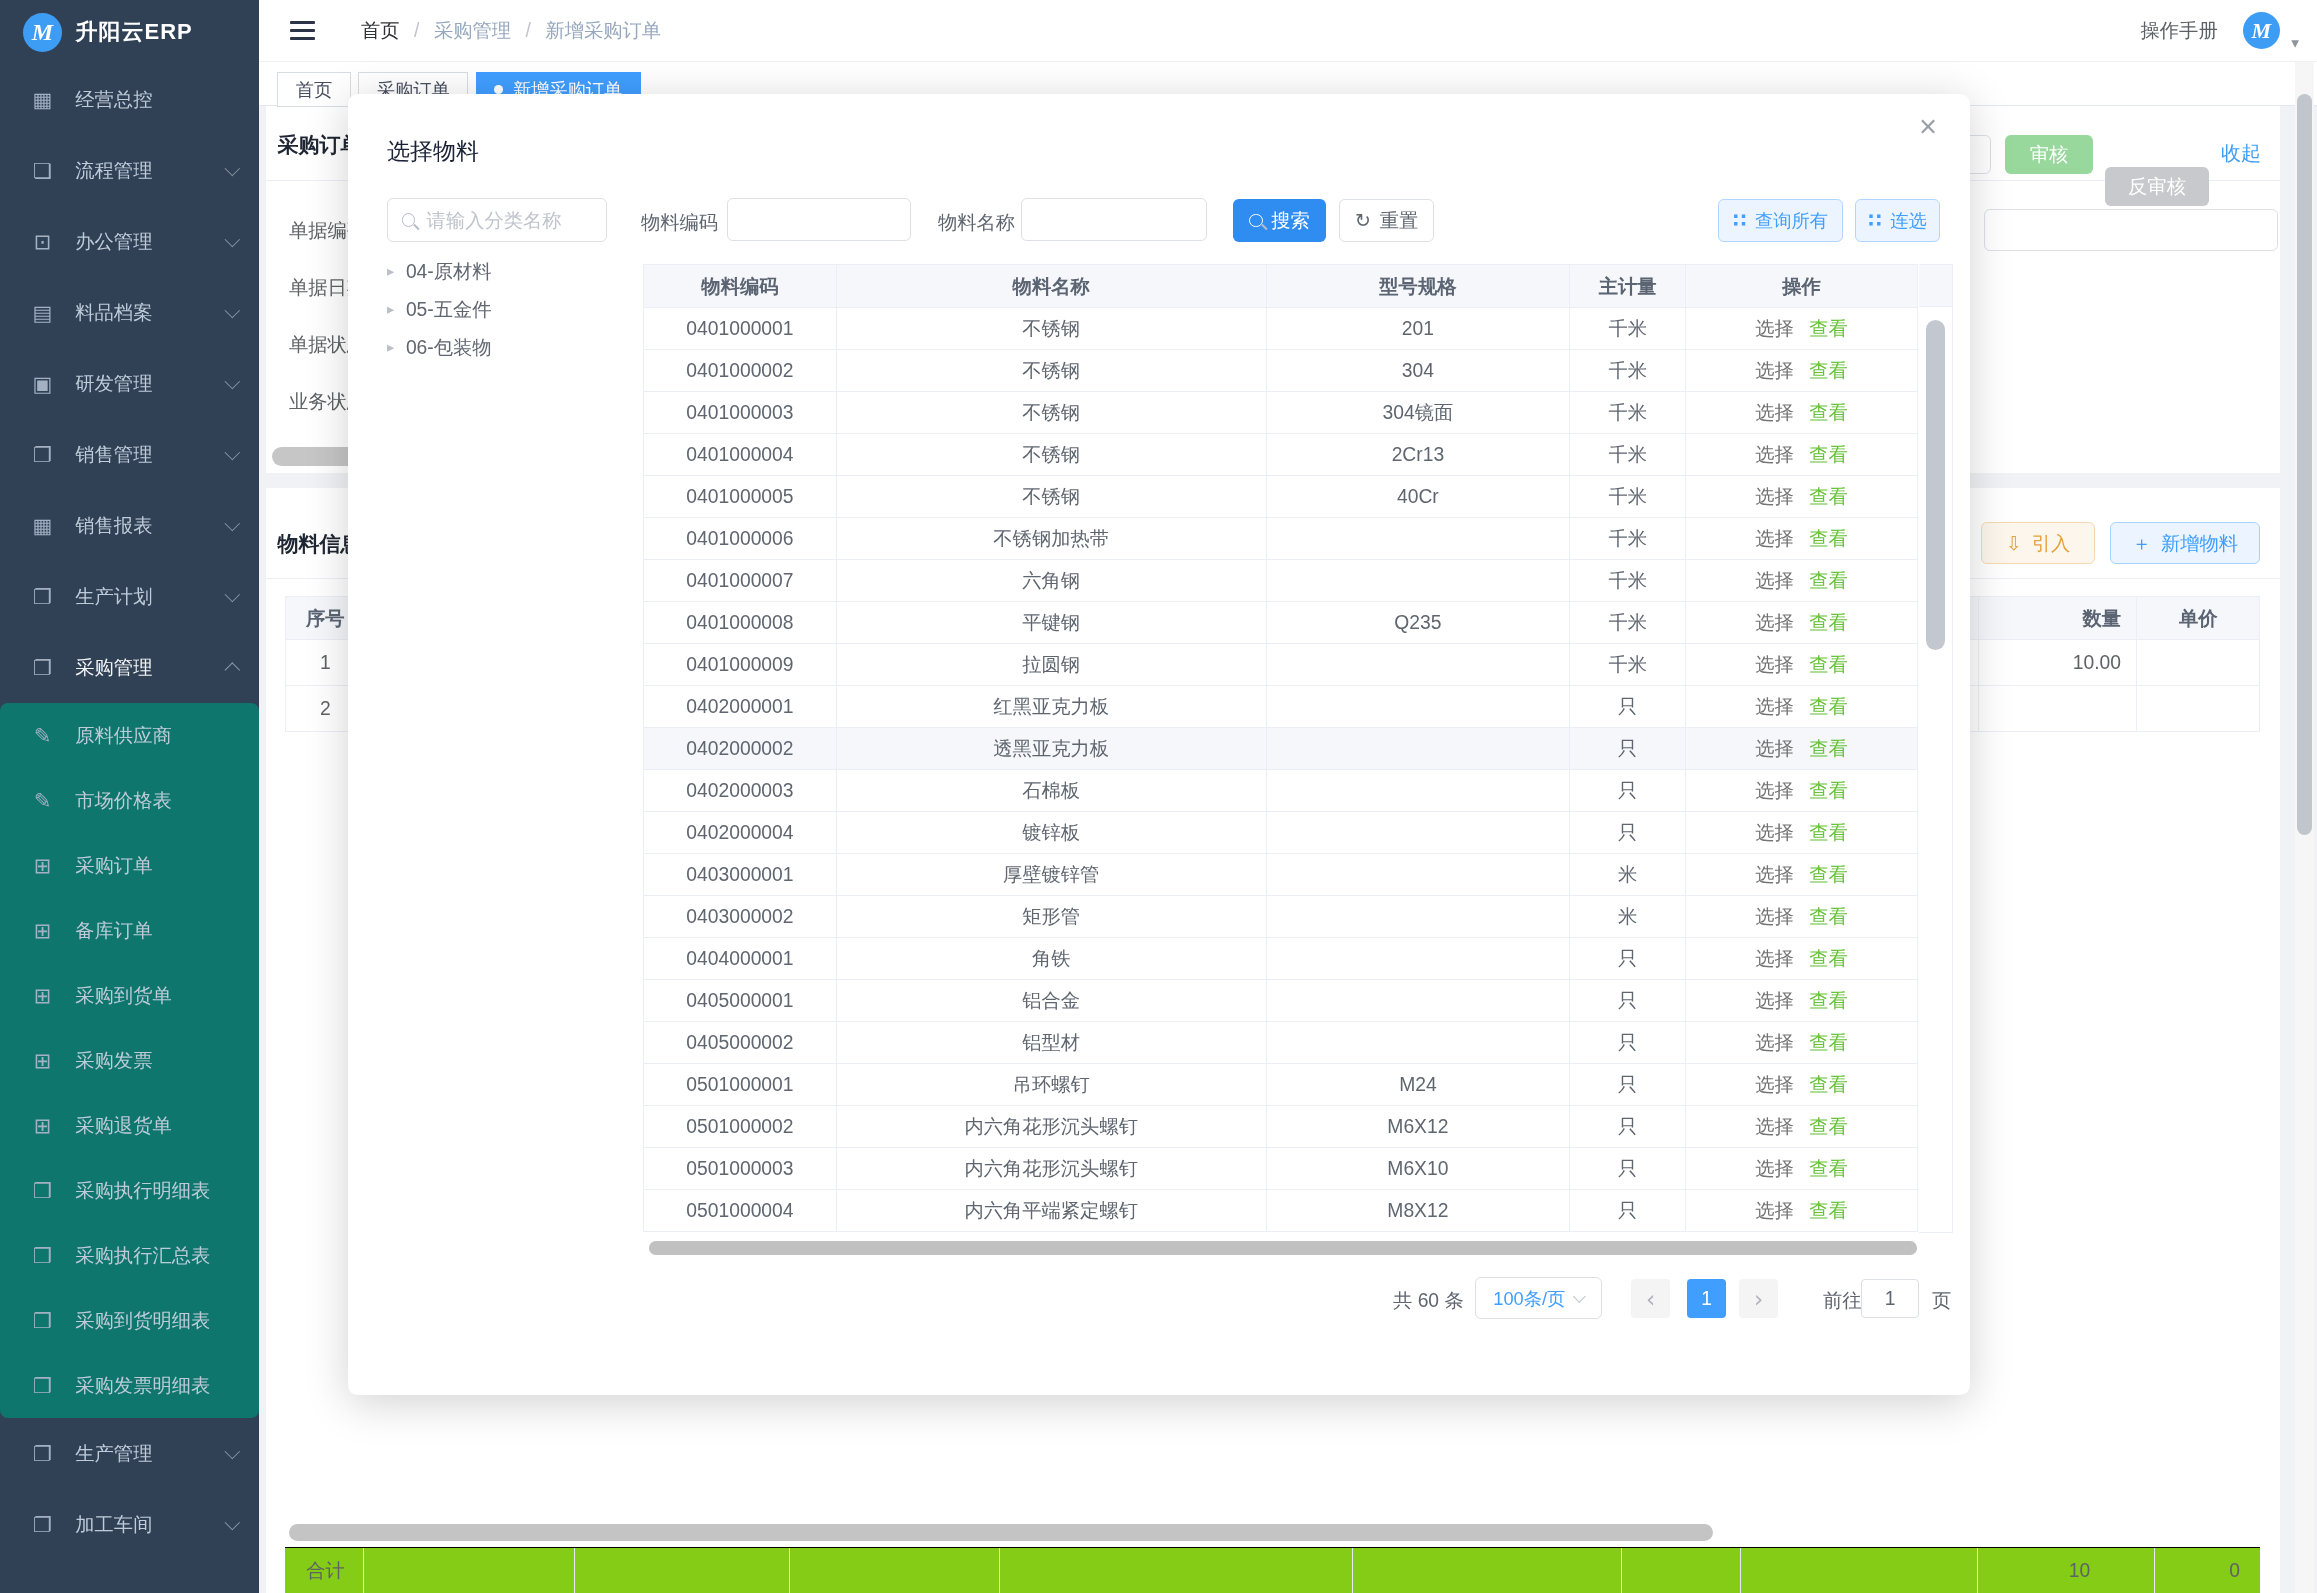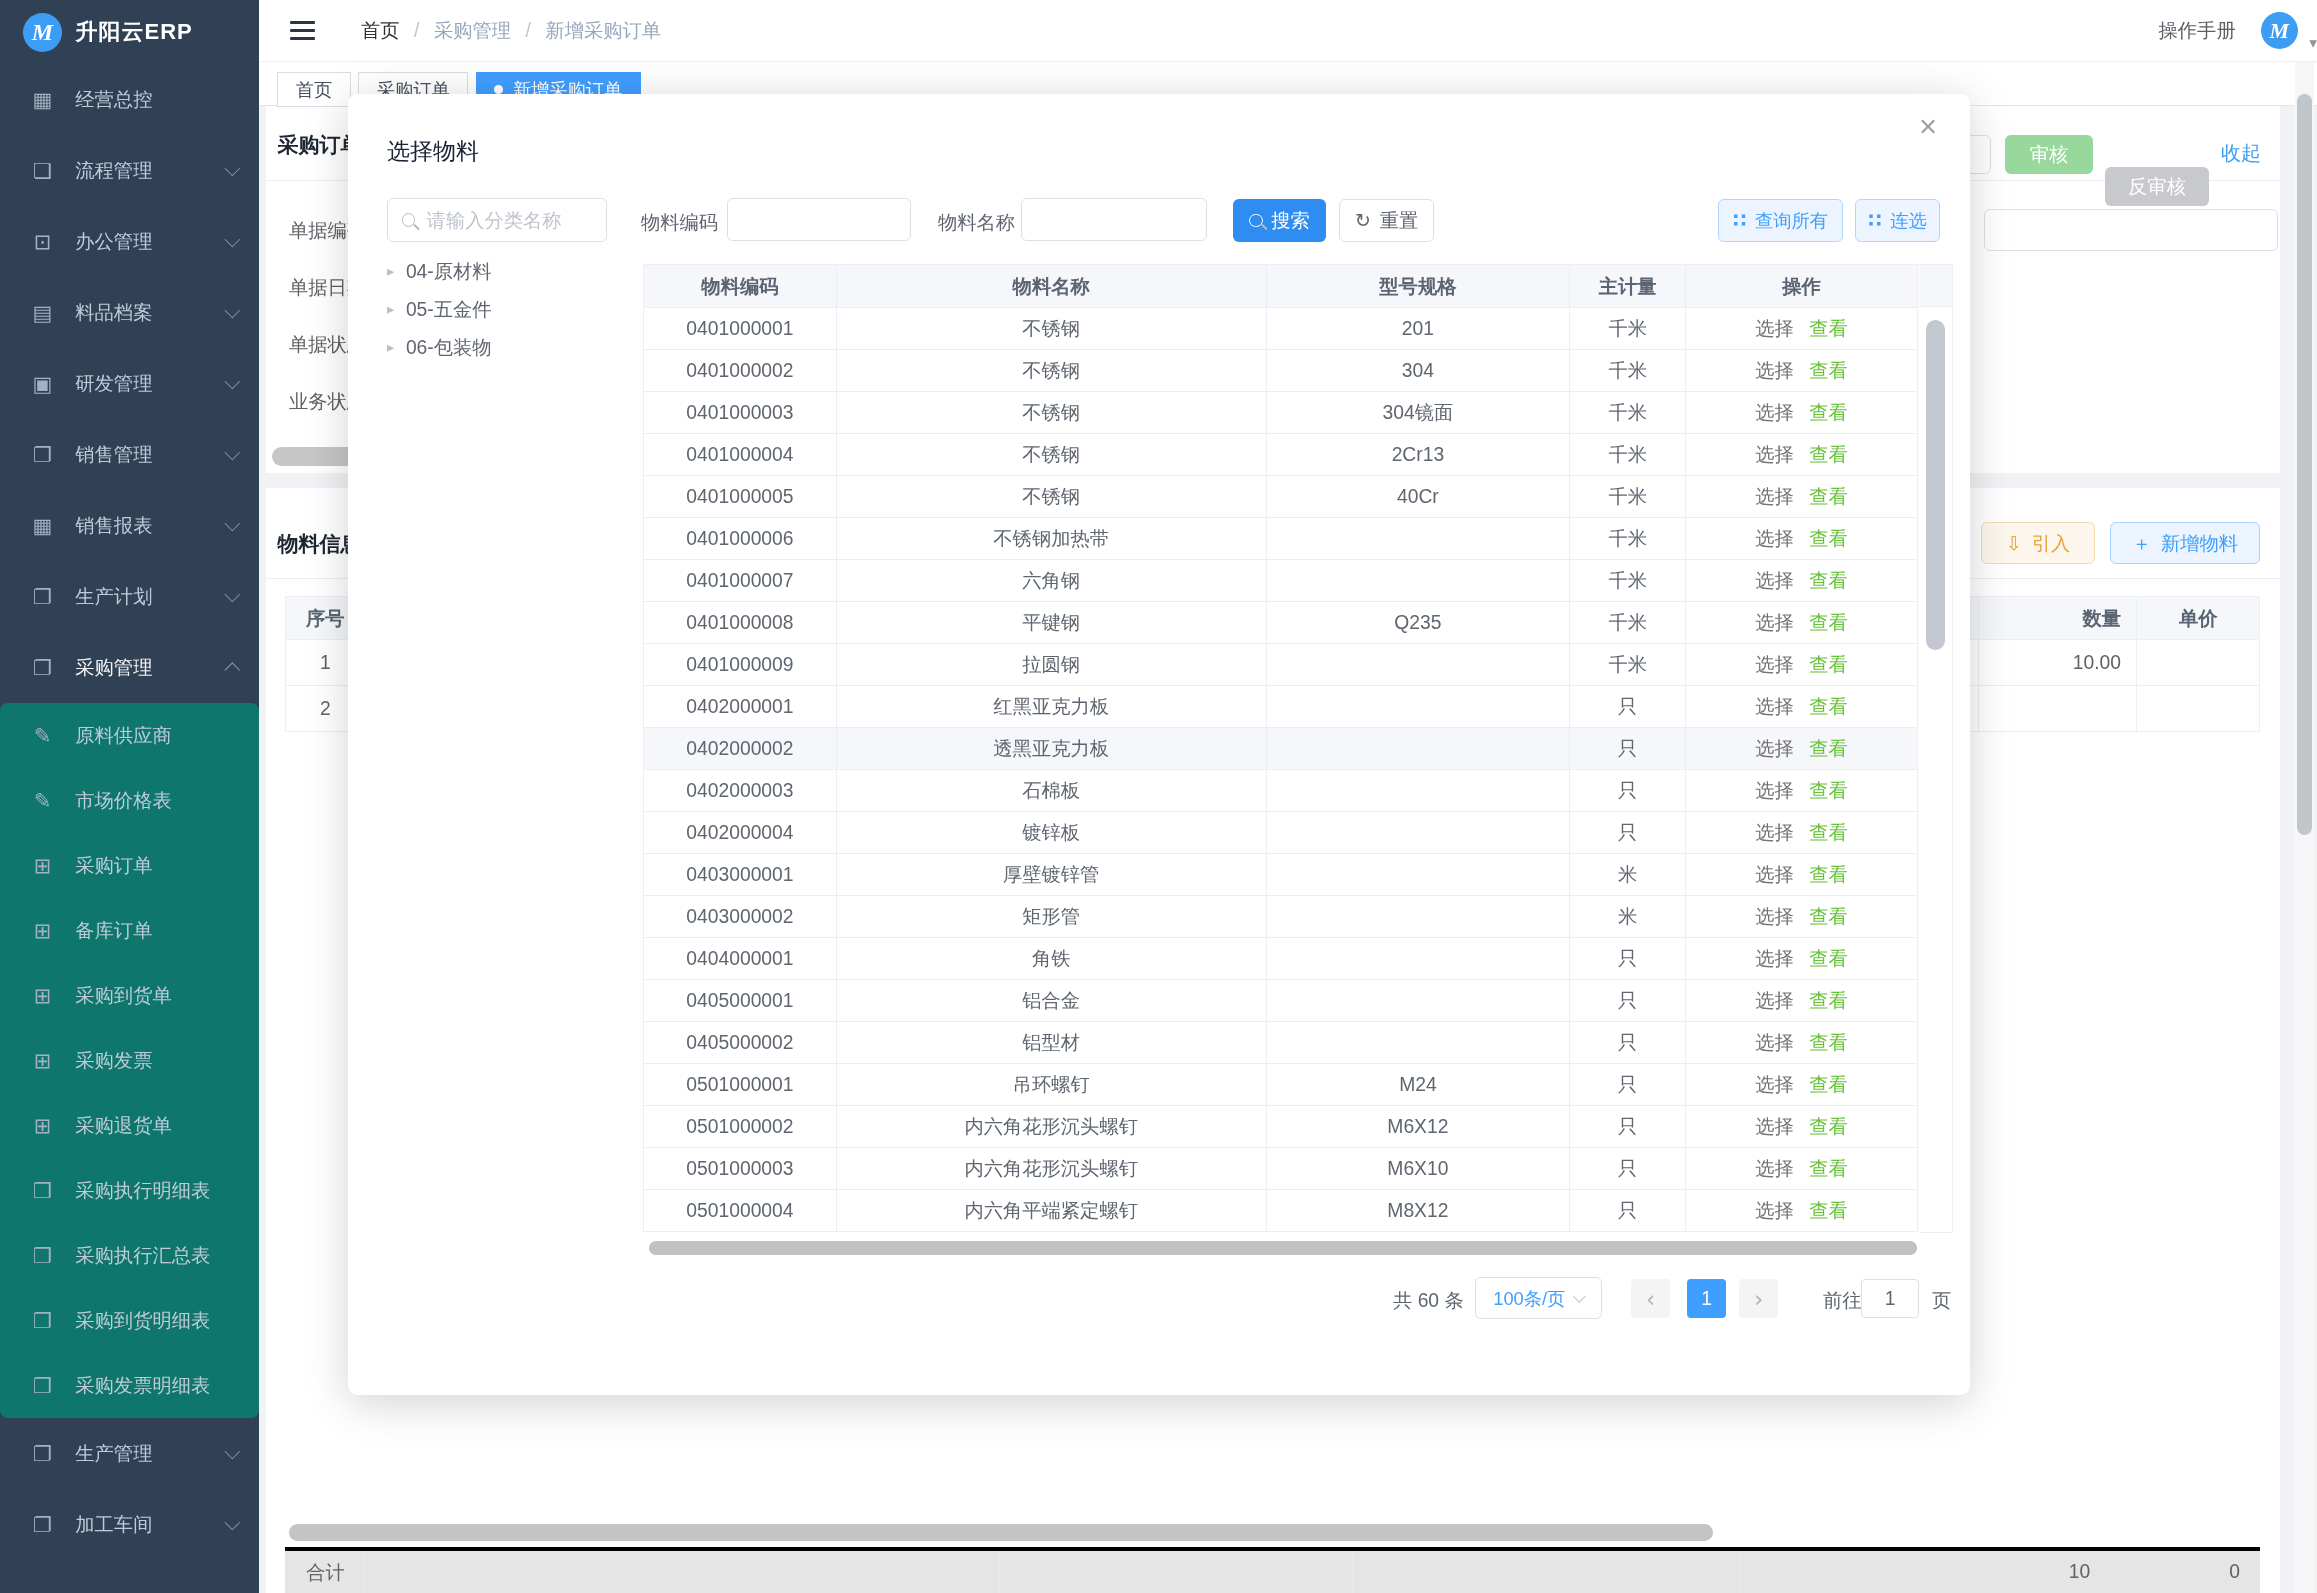--- a/index.html
+++ b/index.html
@@ -30,21 +30,21 @@
   .ic-editdoc::before{content:"✎";} .ic-table::before{content:"⊞";} .ic-book::before{content:"❒";}
   .ic-gear::before{content:"⚙";}
   
   .topbar { position:absolute; left:259px; top:0; width:2058px; height:62px; background:#fff; border-bottom:1px solid #eef0f4; display:flex; align-items:center; z-index:2; }
   .hamburger { margin-left:31px; width:25px; flex:none; cursor:pointer; }
   .hamburger i { display:block; height:2.9px; background:#2b3546; margin:4.8px 0; border-radius:1px; }
   .breadcrumb { display:flex; align-items:center; margin-left:46px; }
   .bc-home { color:#303133; }
   .bc-sep { color:#c0c4cc; margin:0 14.5px; }
   .bc-link { color:#97a8be; }
-  .tb-right { margin-left:auto; display:flex; align-items:center; padding-right:0; }
+  .tb-right { margin-left:auto; display:flex; align-items:center; padding-right:18px; }
   .manual { color:#5a6066; margin-right:25px; cursor:pointer; }
   .avatar { width:37px; height:37px; border-radius:50%; background:#3d9df5; color:#fff; display:flex; align-items:center; justify-content:center;
     font-style:italic; font-weight:bold; font-size:22px; font-family:"Liberation Serif","DejaVu Serif",serif; cursor:pointer; }
   .tb-caret { color:#8f949b; font-size:15.4px; margin-left:11.6px; margin-top:25px; cursor:pointer; }
   
   .tabbar { position:absolute; left:259px; top:62px; width:2058px; height:44px; background:#fff; border-bottom:1px solid #e2e6ee; display:flex; padding-left:18.3px; z-index:2; }
   .tab { height:35px; margin-top:9.7px; margin-right:7.7px; border:1px solid #d8dce5; background:#fff; color:#495060; font-size:18.3px;
     display:flex; align-items:center; padding:0 17.4px; cursor:pointer; white-space:nowrap; }
   .tab.active { background:#409EFF; border-color:#409EFF; color:#fff; gap:9.7px; }
   .tab.active::before { content:''; width:8.7px; height:8.7px; border-radius:50%; background:#fff; flex:none; }
@@ -66,21 +66,21 @@
   .section-border { position:absolute; left:0; right:0; top:90px; border-top:1px solid #ebeef5; }
   .btn-import { position:absolute; left:1715px; top:34px; width:114px; height:42px; background:#fdf6ec; border:1px solid #f5dab1; color:#e6a23c; gap:9.7px; }
   .btn-add { position:absolute; left:1844px; top:34px; width:150px; height:42px; background:#ecf5ff; border:1px solid #a6d2ff; color:#409EFF; gap:9.7px; }
   .bg-table { position:absolute; left:19.3px; top:108px; width:1975px; border:1px solid #ebeef5; border-bottom:none; }
   .bg-thead { display:flex; height:43px; background:#f5f7fa; border-bottom:1px solid #ebeef5; font-weight:bold; color:#5b6472; }
   .bg-row { display:flex; height:46px; border-bottom:1px solid #ebeef5; background:#fff; }
   .bg-cell { display:flex; align-items:center; justify-content:center; border-right:1px solid #ebeef5; height:100%; }
   .bg-cell:last-child { border-right:none; }
   .bgc-seq { width:79px; } .bgc-fill { width:1615px; } .bgc-qty { width:159px; justify-content:flex-end; padding-right:15.4px; } .bgc-price { width:122px; }
   .bg-hthumb { position:absolute; left:23px; top:1036px; width:1424px; height:17.4px; background:#c4c4c4; border-radius:8.7px; }
-  .totals-row { position:absolute; left:19.3px; top:1059px; width:1975px; height:46px; background:#e5e5e5; border-top:4px solid #000000; display:flex; }
+  .totals-row { position:absolute; left:19.3px; top:1059px; width:1975px; height:46px; background:#84cc16; border-top:1px solid #000000; display:flex; }
   .tot-cell { height:100%; border-right:1px solid #e4e9f2; display:flex; align-items:center; }
   .tot-cell:last-child { border-right:none; }
   .tot-cell:nth-child(1){width:79px; padding-left:21px;}
   .tot-cell:nth-child(2){width:211px;} .tot-cell:nth-child(3){width:215px;} .tot-cell:nth-child(4){width:210px;}
   .tot-cell:nth-child(5){width:353px;} .tot-cell:nth-child(6){width:269px;} .tot-cell:nth-child(7){width:119px;}
   .tot-cell:nth-child(8){width:237px;}
   .tot-cell:nth-child(9){width:177px; justify-content:flex-end; padding-right:64px;}
   .tot-cell:nth-child(10){width:104px; justify-content:flex-end; padding-right:19.3px;}
   .page-vscroll { position:absolute; left:2295px; top:62px; width:19.3px; height:1531px; background:#f6f6f6; z-index:3; }
   .page-vthumb { position:absolute; left:1.9px; top:32px; width:15.4px; height:741px; background:#c1c6cd; border-radius:7.7px; }

